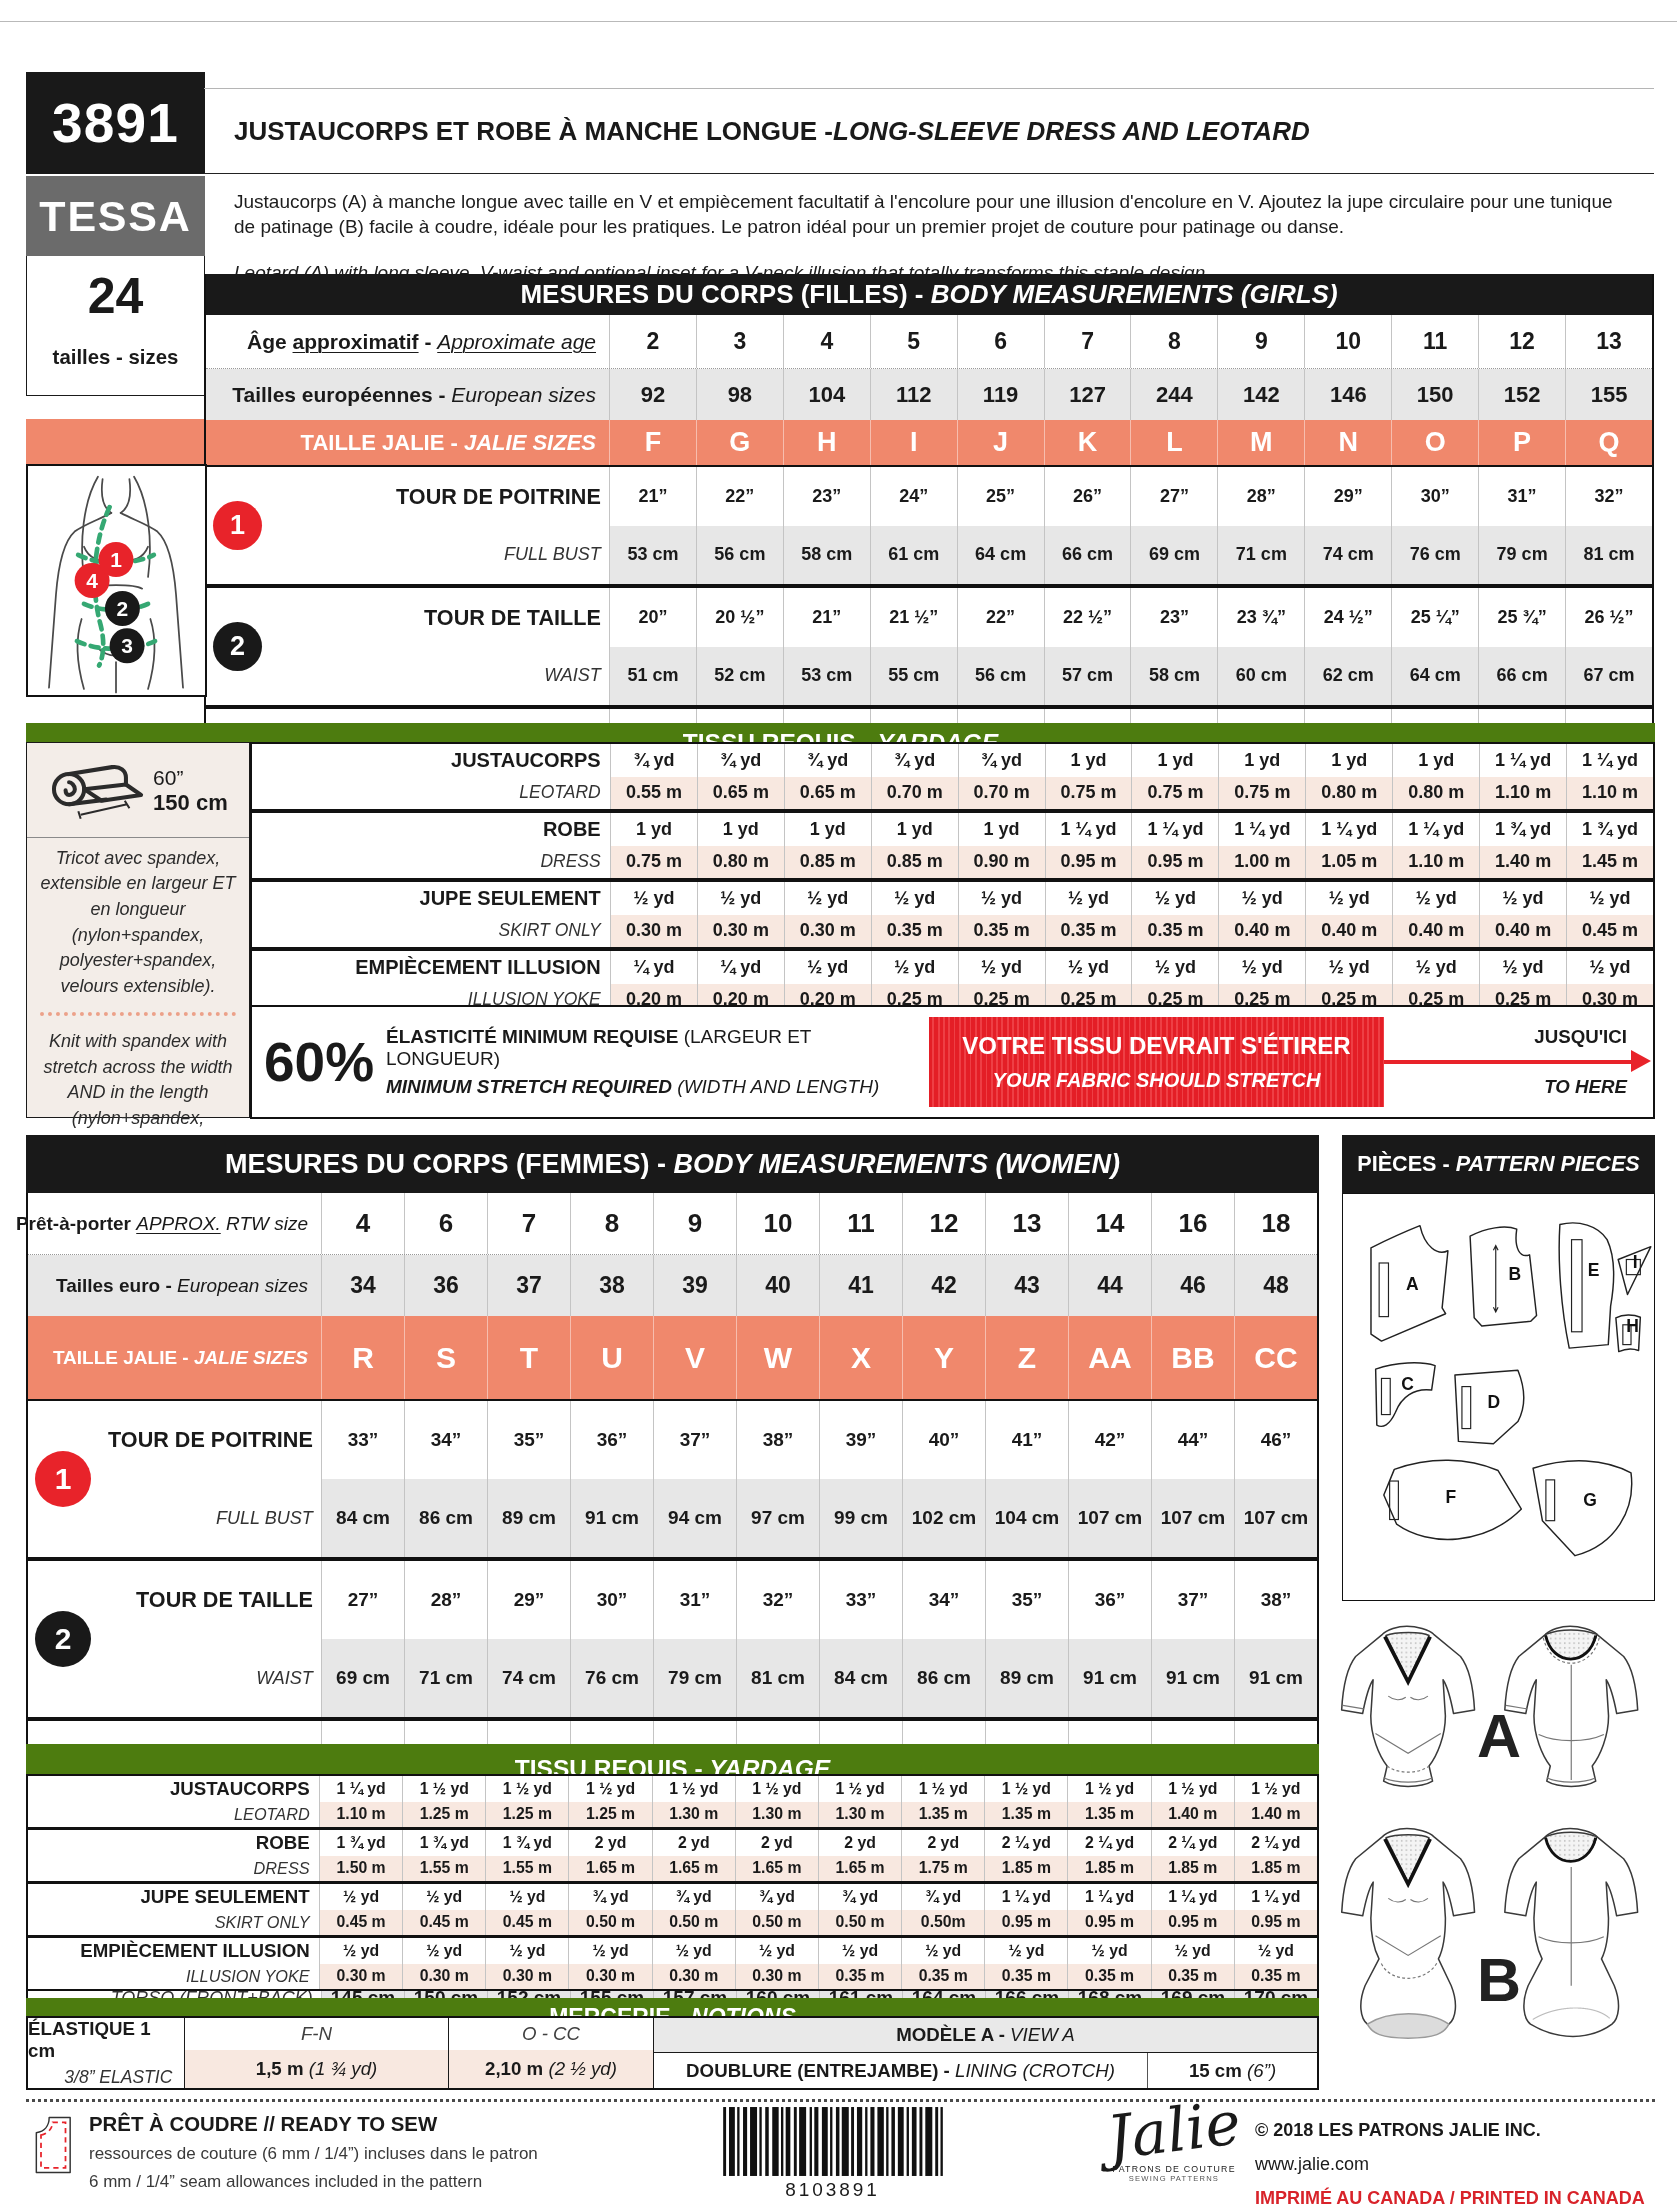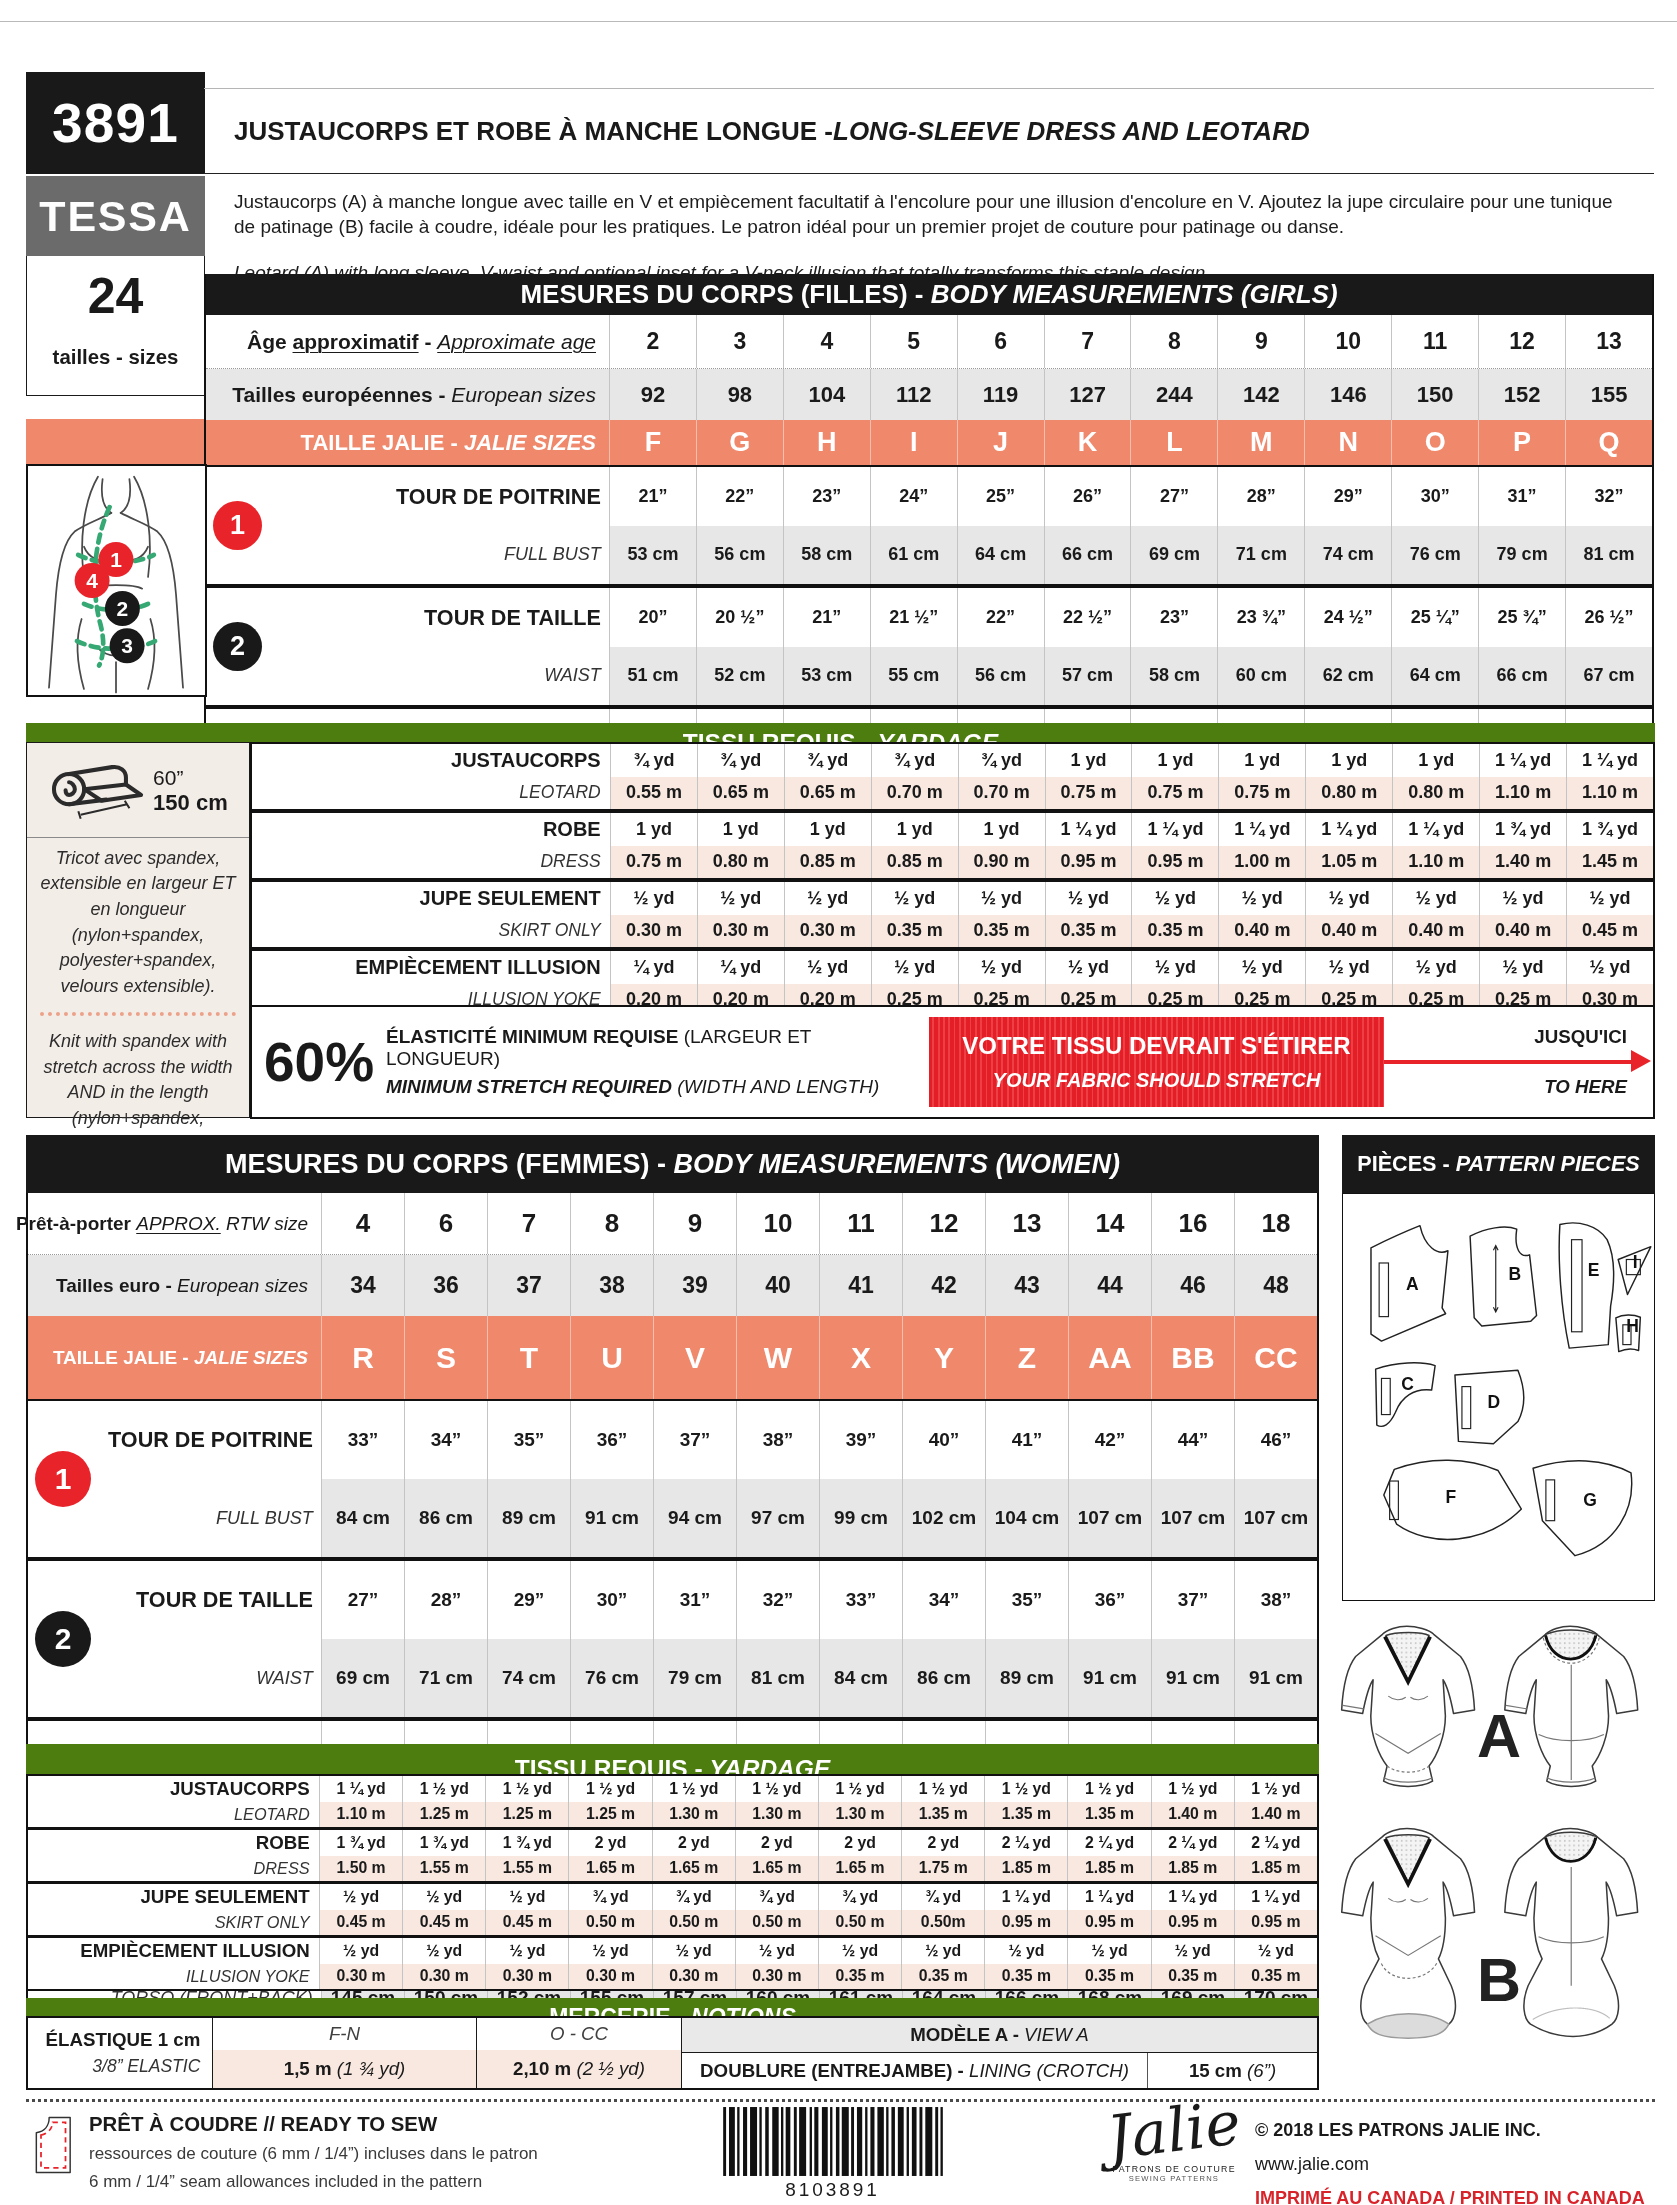--- a/index.html
+++ b/index.html
@@ -143,21 +143,21 @@
   .yblock2 .yrow:first-child{border-top:none;}
   .yblock2 .ylabel{width:291px;}
   .yblock2 .ylabel .lf{height:26px;font-size:18.7px;}
   .yblock2 .ylabel .le{height:25px;font-size:16.3px;}
   .yblock2 .cells .c{font-size:15.8px;}
 
   
   .mercerie-bar{position:absolute;left:26px;top:1978px;width:1293px;height:39px;font-size:23px;}
   .mercerie{position:absolute;left:26px;top:2016px;width:1293px;height:74px;border:2.3px solid #111;
             box-sizing:border-box;display:flex;background:#fff;}
-  .n-elastic{width:185px;display:flex;flex-direction:column;justify-content:center;align-items:flex-end;
+  .n-elastic{width:157px;display:flex;flex-direction:column;justify-content:center;align-items:flex-end;
              padding-right:11.7px;box-sizing:border-box;border-right:1.2px solid #1a1a1a;}
   .n-elastic .lf{font-size:18.7px;font-weight:bold;}
   .n-elastic .le{font-size:17.5px;font-style:italic;color:#333;margin-top:4.7px;}
   .n-col{width:263px;border-right:1.2px solid #1a1a1a;display:flex;flex-direction:column;}
   .n-col2{width:204px;}
   .n-head{height:32px;display:flex;align-items:center;justify-content:center;font-size:18.7px;font-style:italic;color:#404040;}
   .n-val{flex:1;background:#f8e8e0;display:flex;align-items:center;justify-content:center;font-size:18.7px;white-space:pre;}
   .n-right{flex:1;display:flex;flex-direction:column;}
   .n-view{height:34px;background:#e9e9e9;border-bottom:1.8px solid #1a1a1a;display:flex;align-items:center;justify-content:center;font-size:18.7px;white-space:pre;}
   .n-lin{flex:1;display:flex;}

